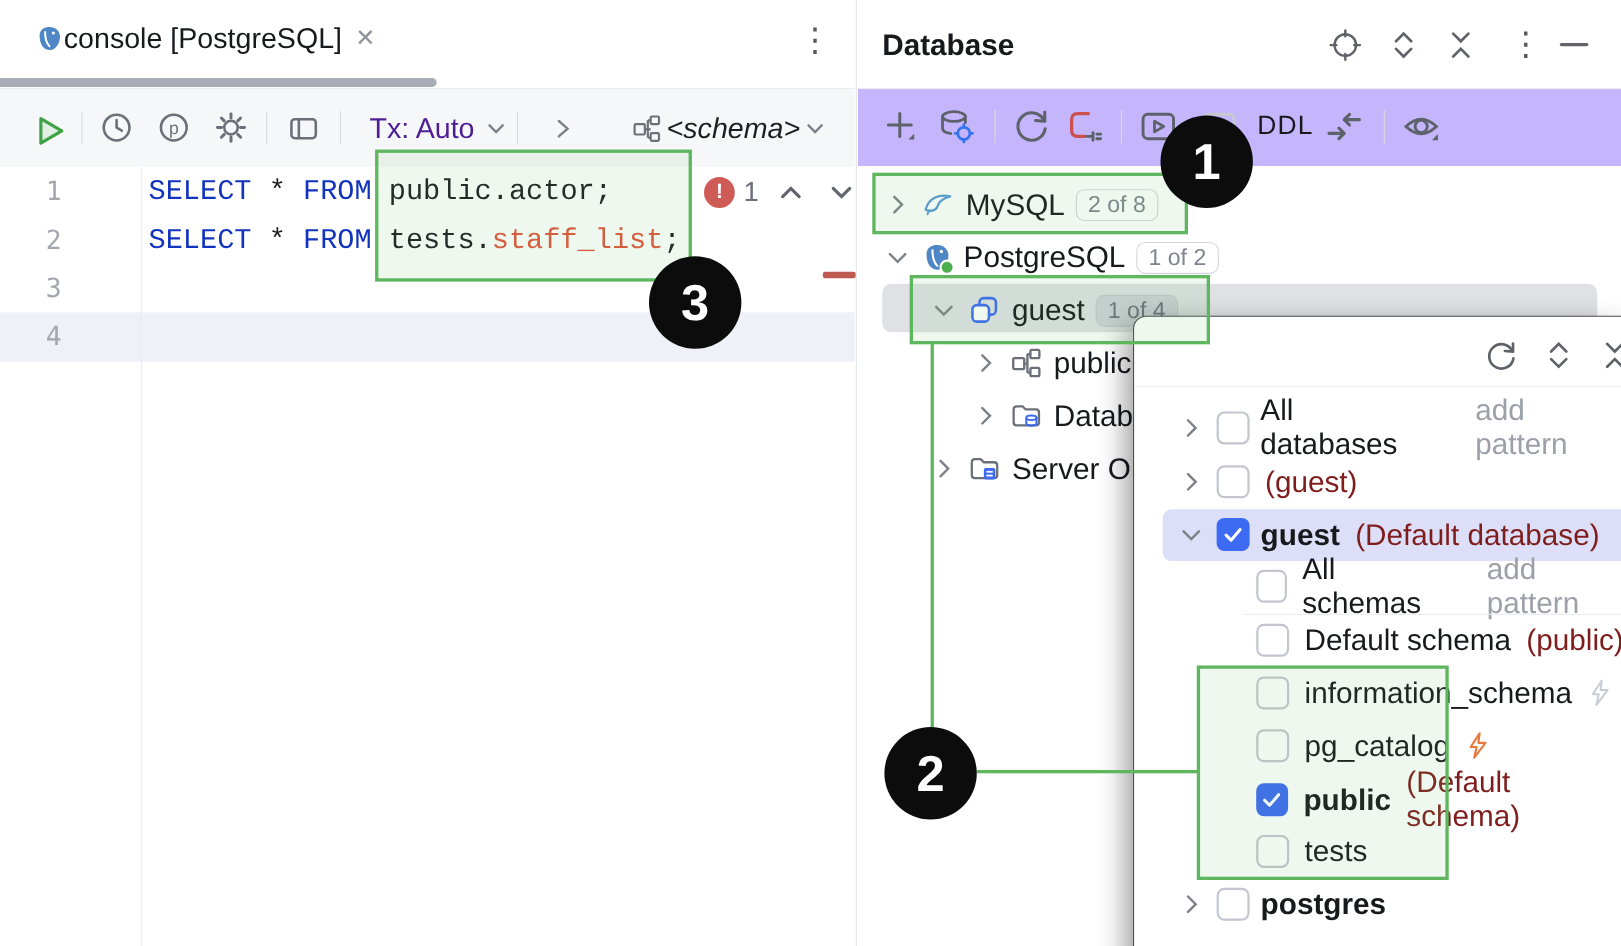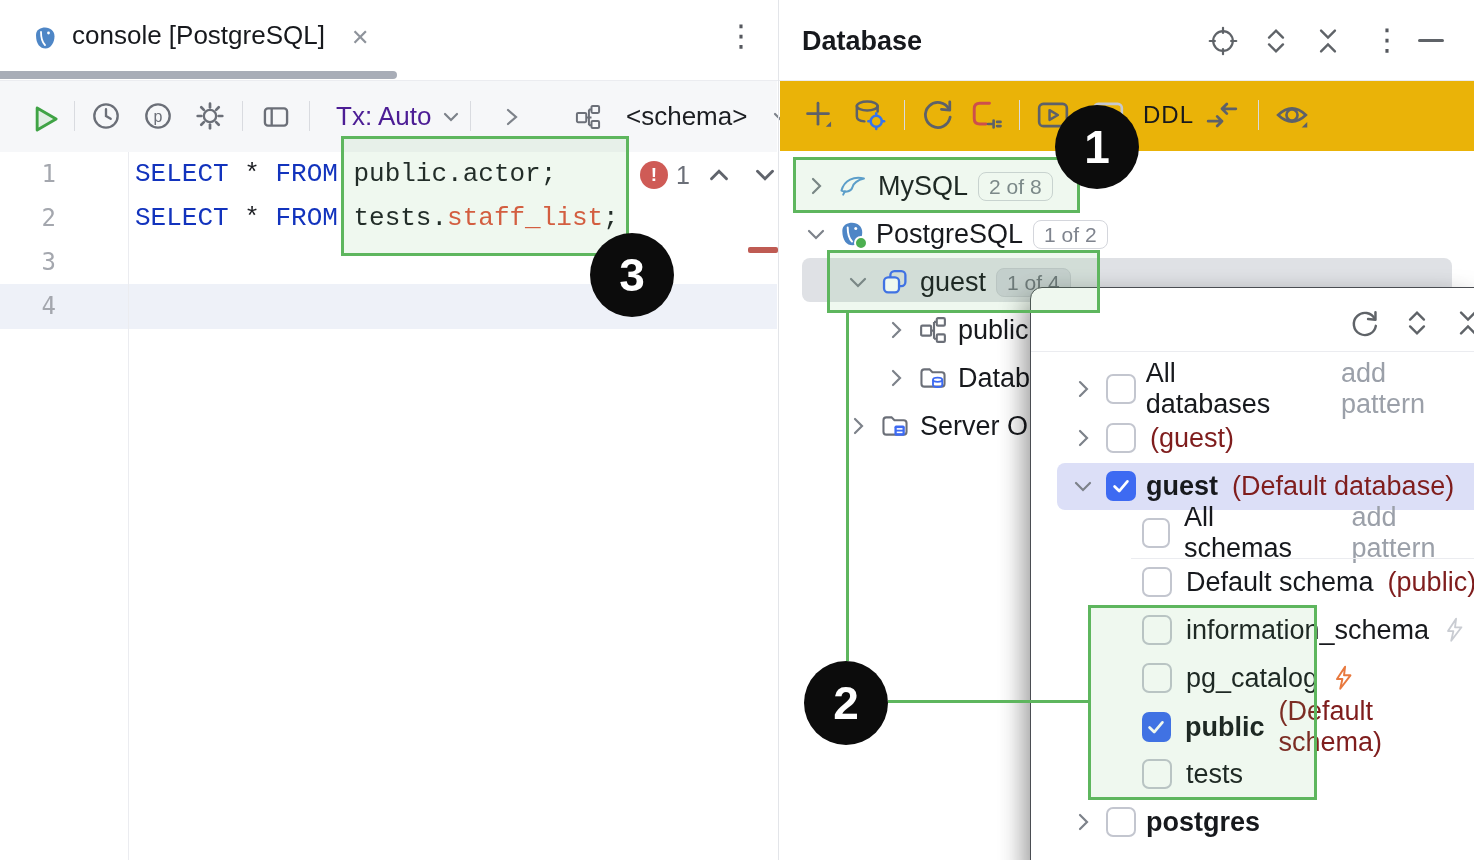--- a/index.html
+++ b/index.html
@@ -44,21 +44,21 @@
               color:#fff;font-size:46px;font-weight:bold;display:flex;align-items:center;
               justify-content:center;z-index:9;}
   .ibtn{cursor:default;}
 </style>
 </head>
 <body>
 
 <div id="stage">
 
   <div class="abs flex" style="left:0;top:0;width:777px;height:70px;background:#fff;">
-    <div class="flex" style="margin-left:32px;gap:14px;align-items:flex-end;">
+    <div class="flex" style="margin-left:32px;">
       <span class="icon">
         <svg width="26" height="26" viewBox="0 0 26 26">
             <path d="M4 10 C4 4.5 9 2.5 13 2.5 C18.5 2.5 22.5 6 22.5 11.5 C22.5 17 19 23.5 13.5 23.5 C8 23.5 4 19 4 10 Z" fill="#4e86c6"></path>
             <path d="M9 7 C9 12 10 17 13 20" stroke="#fff" stroke-width="1.8" fill="none" stroke-linecap="round"></path>
             <circle cx="16.5" cy="8" r="1.4" fill="#fff"></circle>
           </svg>
       </span>
       <span style="font-size:26px;color:#17191d;">console [PostgreSQL]</span>
       <span style="font-size:22px;color:#8e939b;margin-left:12px;">✕</span>
     </div>
@@ -115,21 +115,21 @@
       <svg width="20" height="20" viewBox="0 0 20 20">
           <path d="M4 7 L10 13 L16 7" fill="none" stroke="#7d828a" stroke-width="2.2" stroke-linecap="round"></path>
         </svg>
     </div>
     <div class="abs sep" style="left:470px;top:20px;"></div>
     <span class="abs icon ibtn" style="left:500px;top:24px;">
       <svg width="24" height="24" viewBox="0 0 24 24">
           <path d="M8 5 L16 12 L8 19" fill="none" stroke="#7d828a" stroke-width="2.2" stroke-linecap="round"></path>
         </svg>
     </span>
-    <div class="abs flex" style="left:574px;top:0;height:71px;gap:24px;">
+    <div class="abs flex" style="left:574px;top:0;height:71px;gap:4px;font-style:italic;">
       <svg width="28" height="28" viewBox="0 0 24 24">
           <g fill="none" stroke="#6b6f78" stroke-width="1.7">
             <rect x="2.5" y="8.5" width="8" height="8" rx="1"></rect>
             <rect x="15" y="2.5" width="6.5" height="6" rx="1"></rect>
             <rect x="15" y="15.5" width="6.5" height="6" rx="1"></rect>
             <path d="M10.5 12.5 H12.8 M12.8 5.5 V19 M12.8 5.5 H15 M12.8 19 H15 M12.8 12.5 H15"></path>
           </g>
         </svg>
       <span style="font-size:26px;color:#1c1e22;">&lt;schema&gt;</span>
       <svg width="20" height="20" viewBox="0 0 20 20">
@@ -191,21 +191,21 @@
           <g fill="none" stroke="#5f6368" stroke-width="2.1" stroke-linecap="round">
             <path d="M7 4 L13 10 L19 4"></path>
             <path d="M7 22 L13 16 L19 22"></path>
           </g>
         </svg>
     </span>
     <span class="abs" style="left:592px;top:22px;font-size:30px;color:#55585e;">⋮</span>
     <div class="abs" style="left:638px;top:39px;width:26px;height:3px;background:#5f6368;border-radius:2px;"></div>
   </div>
 
-  <div class="abs" style="left:780px;top:81px;width:694px;height:70px;background:#eab308;">
+  <div class="abs" style="left:780px;top:81px;width:694px;height:70px;background:#c4b5fd;">
     <div class="abs icon ibtn" style="left:20px;top:16px;width:36px;height:36px;">
       <svg width="34" height="34" viewBox="0 0 26 26">
           <g stroke="#5d6169" stroke-width="2.1" stroke-linecap="round">
             <line x1="13" y1="4" x2="13" y2="20"></line>
             <line x1="5" y1="12" x2="21" y2="12"></line>
           </g>
           <path d="M19 22 L23 22 L23 18 Z" fill="#5d6169"></path>
         </svg>
     </div>
     <div class="abs icon ibtn" style="left:72px;top:16px;">

